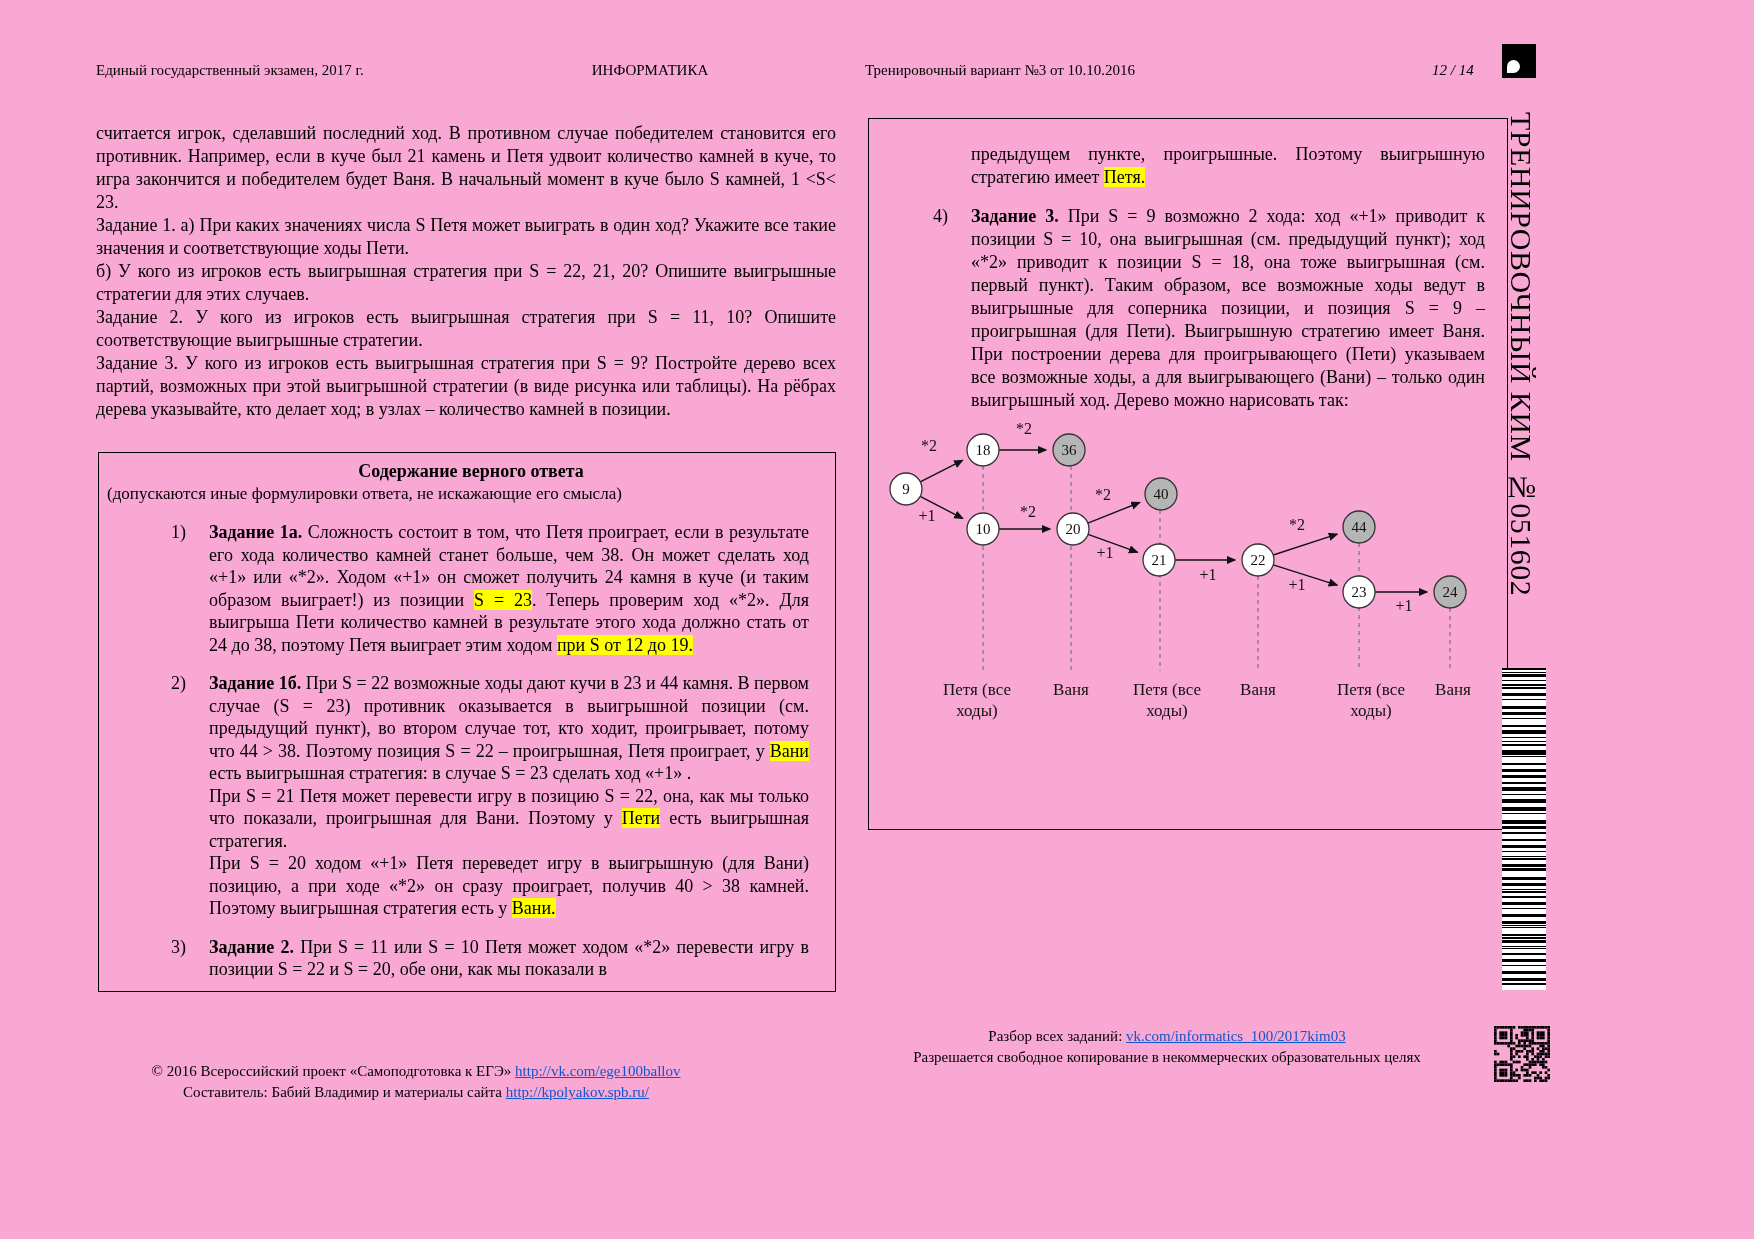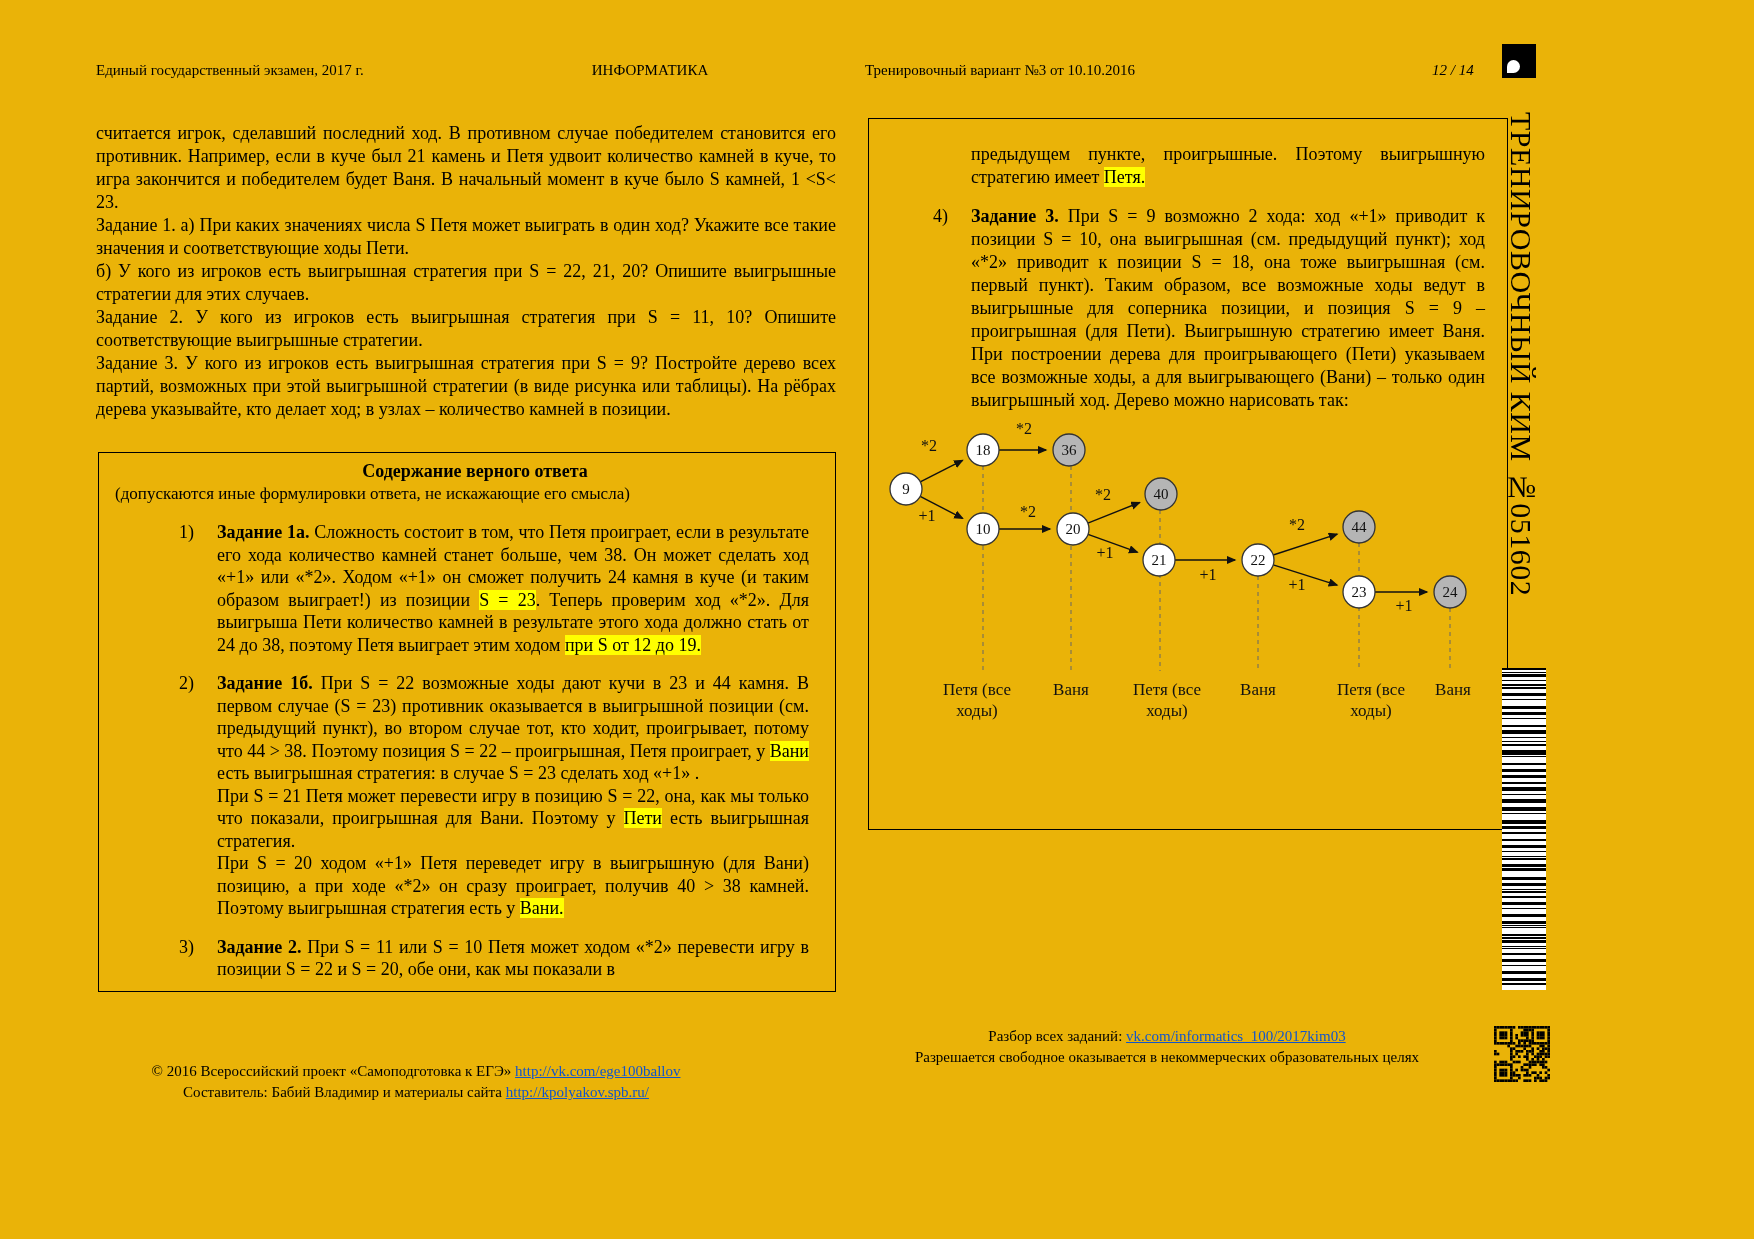--- a/index.html
+++ b/index.html
@@ -1,34 +1,34 @@
 <!DOCTYPE html>
 <html><head>
 <meta charset="utf-8">
 <style>
   * { box-sizing: border-box; margin: 0; padding: 0; }
   body { margin: 0; background: #ffffff; }
-  .page { position: relative; width: 1754px; height: 1239px; background: #eab308;
+  .page { position: relative; width: 1754px; height: 1239px; background: #f9a8d4;
           font-family: "Liberation Serif", serif; color: #000; overflow: hidden; }
 
   .hdr { position: absolute; top: 62px; font-size: 15px; white-space: nowrap; }
   .hdr-left   { left: 96px; }
   .hdr-center { left: 540px; width: 220px; text-align: center; }
   .hdr-variant{ left: 865px; }
   .hdr-page   { left: 1432px; font-style: italic; }
 
   .corner-box { position: absolute; left: 1502px; top: 44px; width: 34px; height: 34px; background: #000; }
   .corner-dot { position: absolute; left: 5px; bottom: 5px; width: 13px; height: 13px;
                 background: #fff; border-radius: 50% 50% 50% 0; }
 
   .intro { position: absolute; left: 96px; top: 122px; width: 740px;
            font-size: 18px; line-height: 23px; text-align: justify; white-space: pre-wrap; }
 
   .answer-box { position: absolute; left: 98px; top: 452px; width: 738px;
-                border: 1px solid #000; padding: 6px 0 10px 16px; }
+                border: 1px solid #000; padding: 6px 0 10px 8px; }
   .box-title    { text-align: center; font-weight: bold; font-size: 18px; line-height: 24px; }
   .box-subtitle { font-size: 17px; line-height: 22px; }
 
   .item { display: flex; margin-top: 16px; }
   .item-num  { flex: 0 0 38px; margin-left: 64px; font-size: 18px; line-height: 22.5px; }
   .item-body { flex: 1; padding-right: 26px; font-size: 18px; line-height: 22.5px;
                text-align: justify; white-space: pre-wrap; }
 
   .right-box { position: absolute; left: 868px; top: 118px; width: 640px; height: 712px;
                border: 1px solid #000; padding-top: 8px; }
@@ -421,16 +421,16 @@
       </svg>
   </div>
 
   <div class="foot-left">
     <div><span>© 2016 Всероссийский проект «Самоподготовка к ЕГЭ» </span><a class="link">http://vk.com/ege100ballov</a></div>
     <div><span>Составитель: Бабий Владимир и материалы сайта </span><a class="link">http://kpolyakov.spb.ru/</a></div>
   </div>
 
   <div class="foot-right">
     <div><span>Разбор всех заданий: </span><a class="link">vk.com/informatics_100/2017kim03</a></div>
-    <div>Разрешается свободное оказывается в некоммерческих образовательных целях</div>
+    <div>Разрешается свободное копирование в некоммерческих образовательных целях</div>
   </div>
 
 </div>
 
 </body></html>

